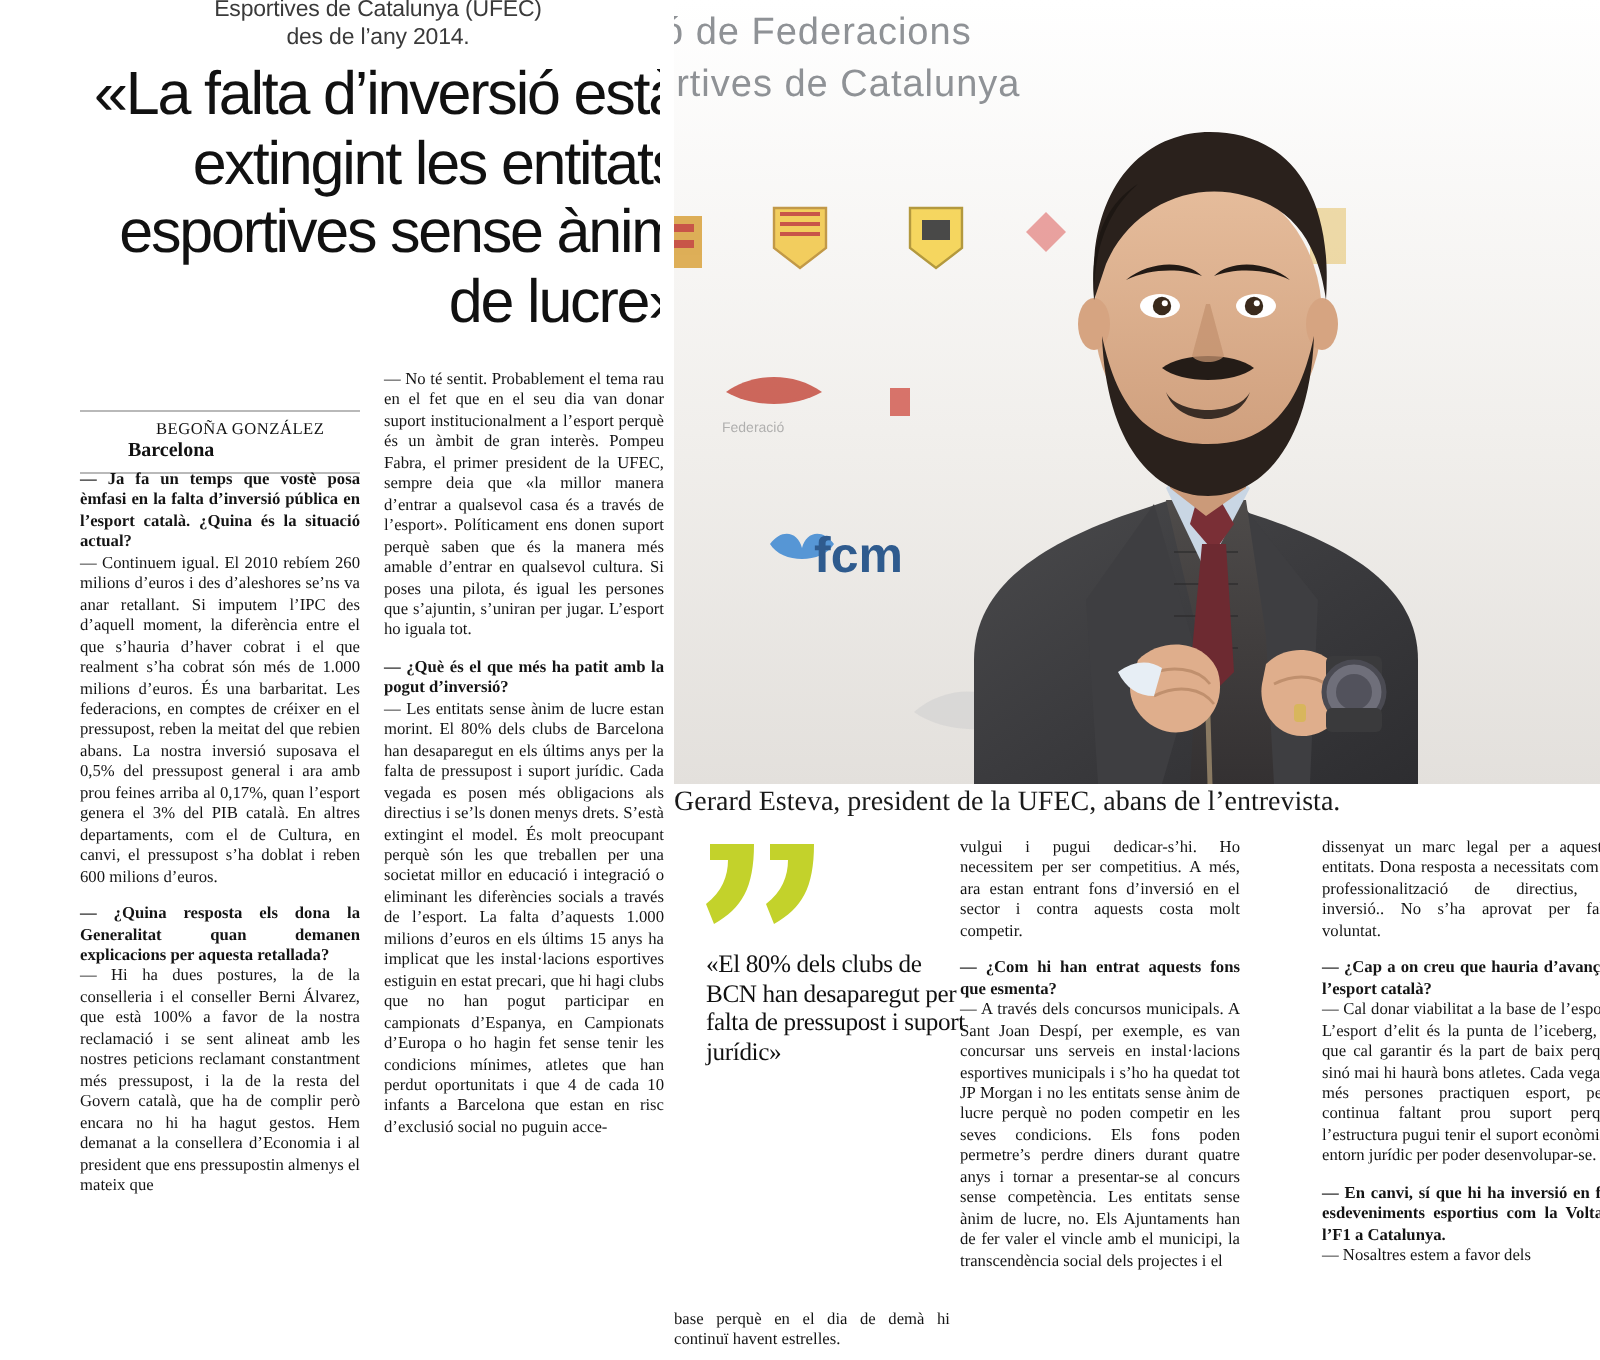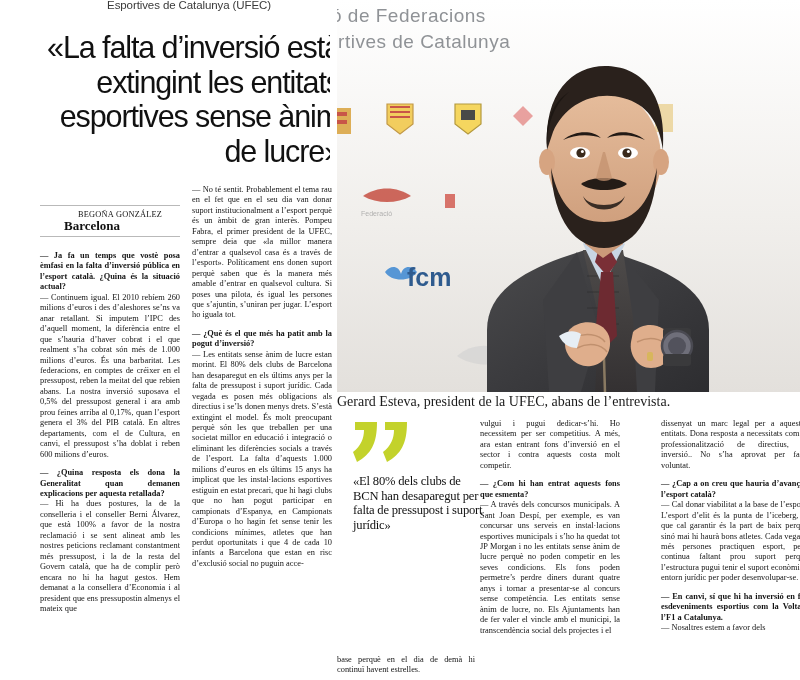--- a/index.html
+++ b/index.html
@@ -109,28 +109,28 @@
     font-family: "Liberation Serif", serif;
     color: #111;
   }
   .byline .name {
     font-size: 8.3px;
     letter-spacing: 0.25px;
     line-height: 11px;
     padding-left: 38px;
   }
   .byline .city {
-    font-size: 13px;
+    font-size: 10px;
     font-weight: 700;
     line-height: 11px;
     padding-left: 24px;
   }
 
   
-  #col1 { left: 40px;  top: 243px; width: 140px; height: 437px; }
+  #col1 { left: 40px;  top: 227px; width: 140px; height: 437px; }
   #col2 { left: 192px; top: 185px; width: 140px; height: 495px; }
   #col3 { left: 337px; top: 419px; width: 138px; height: 261px; }
   #col4 { left: 480px; top: 419px; width: 140px; height: 261px; }
   #col5 { left: 661px; top: 419px; width: 147px; height: 261px; }
 
   
   .pullquote {
     position: absolute;
     left: 353px;
     top: 422px;
@@ -170,20 +170,21 @@
     background: #ffffff;
   }
 </style>
 </head>
 <body>
 
 <div class="page">
 
   <div class="kicker">
       <div>Esportives de Catalunya (UFEC)</div>
+      <div>des de l’any 2014.</div>
     </div>
 
   <div class="headline">«La falta d’inversió està extingint les entitats esportives sense ànim de lucre»</div>
 
   <div class="photo">
     <svg width="463" height="392" viewBox="0 0 463 392" xmlns="http://www.w3.org/2000/svg">
       <defs>
         <linearGradient id="bd" x1="0" y1="0" x2="0" y2="1">
           <stop offset="0" stop-color="#ffffff"></stop>
           <stop offset="0.55" stop-color="#f1efec"></stop>

